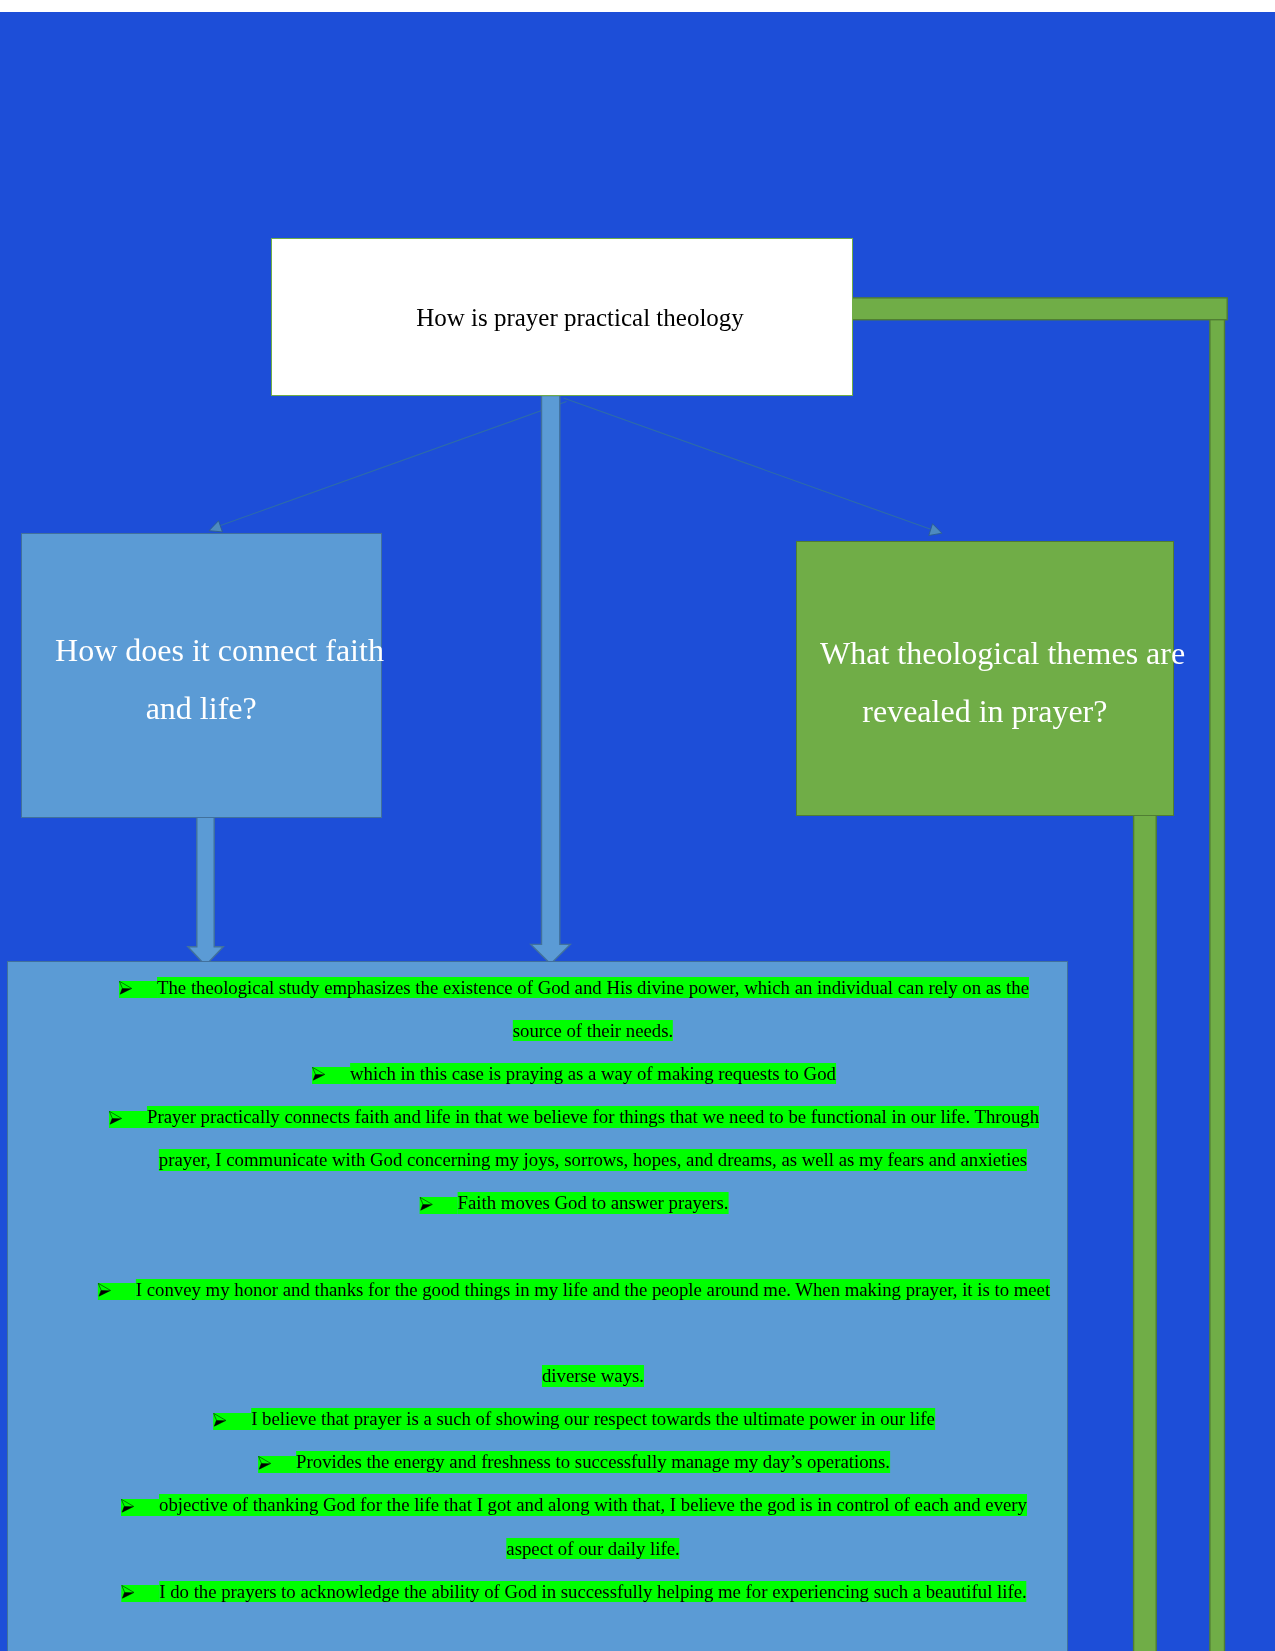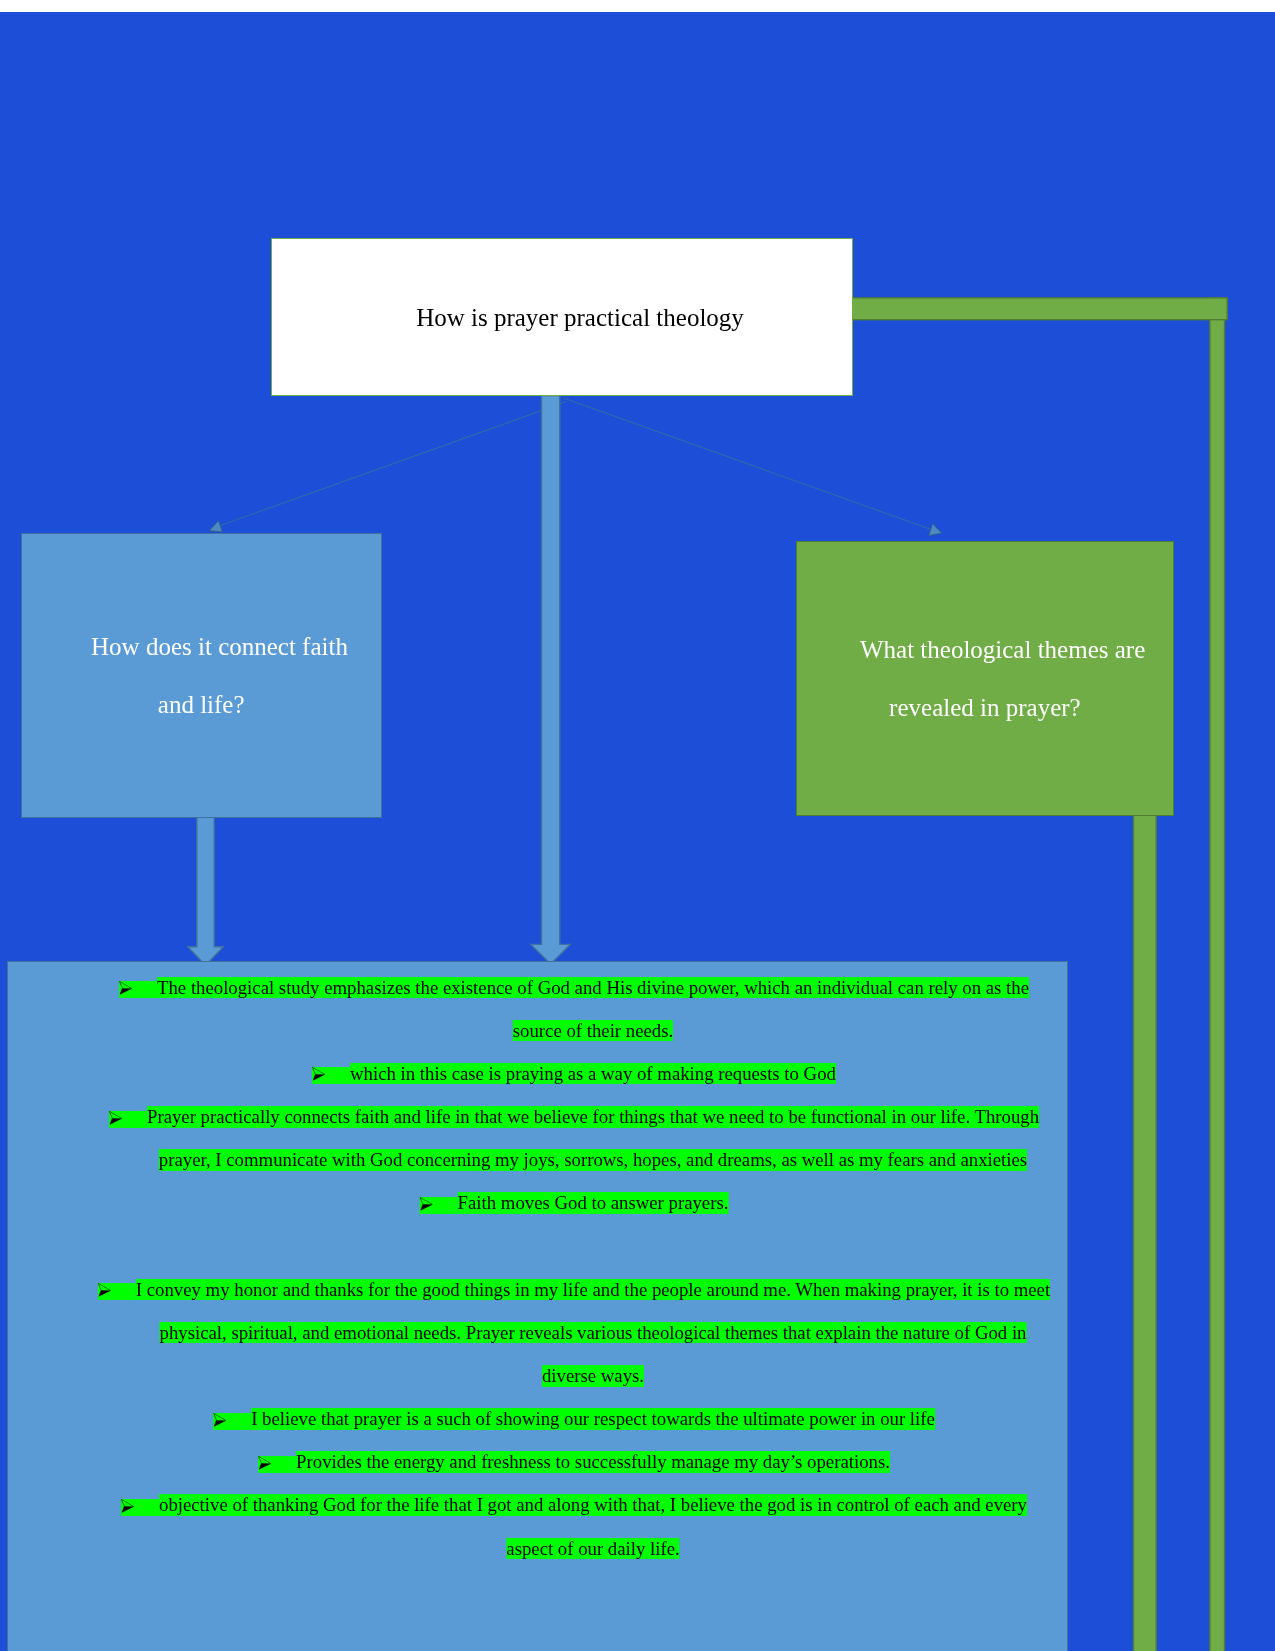--- a/index.html
+++ b/index.html
@@ -12,21 +12,21 @@
   
   #title-box{left:271px;top:226px;width:582px;height:158px;background:#ffffff;
              border:1.6px solid #70AD47;}
   #title-text{position:absolute;left:580px;top:292.9px;font-size:25px;line-height:1;
               color:#000000;white-space:nowrap;transform:translateX(-50%);}
 
   
   #left-box{left:21px;top:521px;width:361px;height:285px;background:#5B9BD5;border:1.1px solid #41719C;}
   #right-box{left:796px;top:529px;width:378px;height:275px;background:#70AD47;border:1.1px solid #507E32;}
   .qlines{position:absolute;left:0;top:0;width:1275px;height:1651px;}
-  .qline{position:absolute;font-size:25px;line-height:1;color:#ffffff;white-space:nowrap;
+  .qline{position:absolute;font-size:32px;line-height:1;color:#ffffff;white-space:nowrap;
          transform:translateX(-50%);}
 
   
   #notes-box{left:7px;top:949px;width:1061px;height:700px;background:#5B9BD5;border:1.2px solid #41719C;}
   #notes-inner{position:absolute;left:0;top:0;width:1275px;height:1166px;}
   .note-line{position:absolute;left:593px;font-size:18.75px;line-height:1;color:#000000;
              white-space:nowrap;transform:translateX(-50%);}
   .hl{background:#00FF00;padding:0.2px 0 0.4px 0;}
   .bullet{position:absolute;left:-37.9px;top:2.4px;width:37.9px;height:16.9px;background:#00FF00;}
   .bullet svg{position:absolute;left:0.3px;top:-0.1px;display:block;}
@@ -87,35 +87,40 @@
             <path d="M0.35 0.3 L12.75 7.45 L1.1 13.2 L3.3 7.2 Z" fill="none" stroke="#000000" stroke-width="0.52"></path>
             <path d="M3.3 7.2 L12.75 7.6 L1.1 13.2 Z" fill="#000000"></path>
           </svg>
         </span><span class="hl">Faith moves God to answer prayers.</span></div>
     <div class="note-line" style="top:1268.85px;"><span class="bullet">
           <svg width="13.6" height="14.2" viewBox="0 0 13.6 14.2">
             <path d="M0.35 0.3 L12.75 7.45 L1.1 13.2 L3.3 7.2 Z" fill="none" stroke="#000000" stroke-width="0.52"></path>
             <path d="M3.3 7.2 L12.75 7.6 L1.1 13.2 Z" fill="#000000"></path>
           </svg>
         </span><span class="hl">I convey my honor and thanks for the good things in my life and the people around me. When making prayer, it is to meet</span></div>
-    <div class="note-line" style="top:1312.00px;"><span class="hl">physical, spiritual, and emotional needs. Prayer reveals various theological themes that explain the nature of God in</span></div>
     <div class="note-line" style="top:1355.15px;"><span class="hl">diverse ways.</span></div>
     <div class="note-line" style="top:1398.30px;"><span class="bullet">
           <svg width="13.6" height="14.2" viewBox="0 0 13.6 14.2">
             <path d="M0.35 0.3 L12.75 7.45 L1.1 13.2 L3.3 7.2 Z" fill="none" stroke="#000000" stroke-width="0.52"></path>
             <path d="M3.3 7.2 L12.75 7.6 L1.1 13.2 Z" fill="#000000"></path>
           </svg>
         </span><span class="hl">I believe that prayer is a such of showing our respect towards the ultimate power in our life</span></div>
     <div class="note-line" style="top:1441.45px;"><span class="bullet">
           <svg width="13.6" height="14.2" viewBox="0 0 13.6 14.2">
             <path d="M0.35 0.3 L12.75 7.45 L1.1 13.2 L3.3 7.2 Z" fill="none" stroke="#000000" stroke-width="0.52"></path>
             <path d="M3.3 7.2 L12.75 7.6 L1.1 13.2 Z" fill="#000000"></path>
           </svg>
         </span><span class="hl">Provides the energy and freshness to successfully manage my day’s operations.</span></div>
     <div class="note-line" style="top:1484.60px;"><span class="bullet">
           <svg width="13.6" height="14.2" viewBox="0 0 13.6 14.2">
             <path d="M0.35 0.3 L12.75 7.45 L1.1 13.2 L3.3 7.2 Z" fill="none" stroke="#000000" stroke-width="0.52"></path>
             <path d="M3.3 7.2 L12.75 7.6 L1.1 13.2 Z" fill="#000000"></path>
           </svg>
         </span><span class="hl">objective of thanking God for the life that I got and along with that, I believe the god is in control of each and every</span></div>
     <div class="note-line" style="top:1527.75px;"><span class="hl">aspect of our daily life.</span></div>
+    <div class="note-line" style="top:1570.90px;"><span class="bullet">
+          <svg width="13.6" height="14.2" viewBox="0 0 13.6 14.2">
+            <path d="M0.35 0.3 L12.75 7.45 L1.1 13.2 L3.3 7.2 Z" fill="none" stroke="#000000" stroke-width="0.52"></path>
+            <path d="M3.3 7.2 L12.75 7.6 L1.1 13.2 Z" fill="#000000"></path>
+          </svg>
+        </span><span class="hl">I do the prayers to acknowledge the ability of God in successfully helping me for experiencing such a beautiful life.</span></div>
   </div>
 </div>
 
 </body></html>

